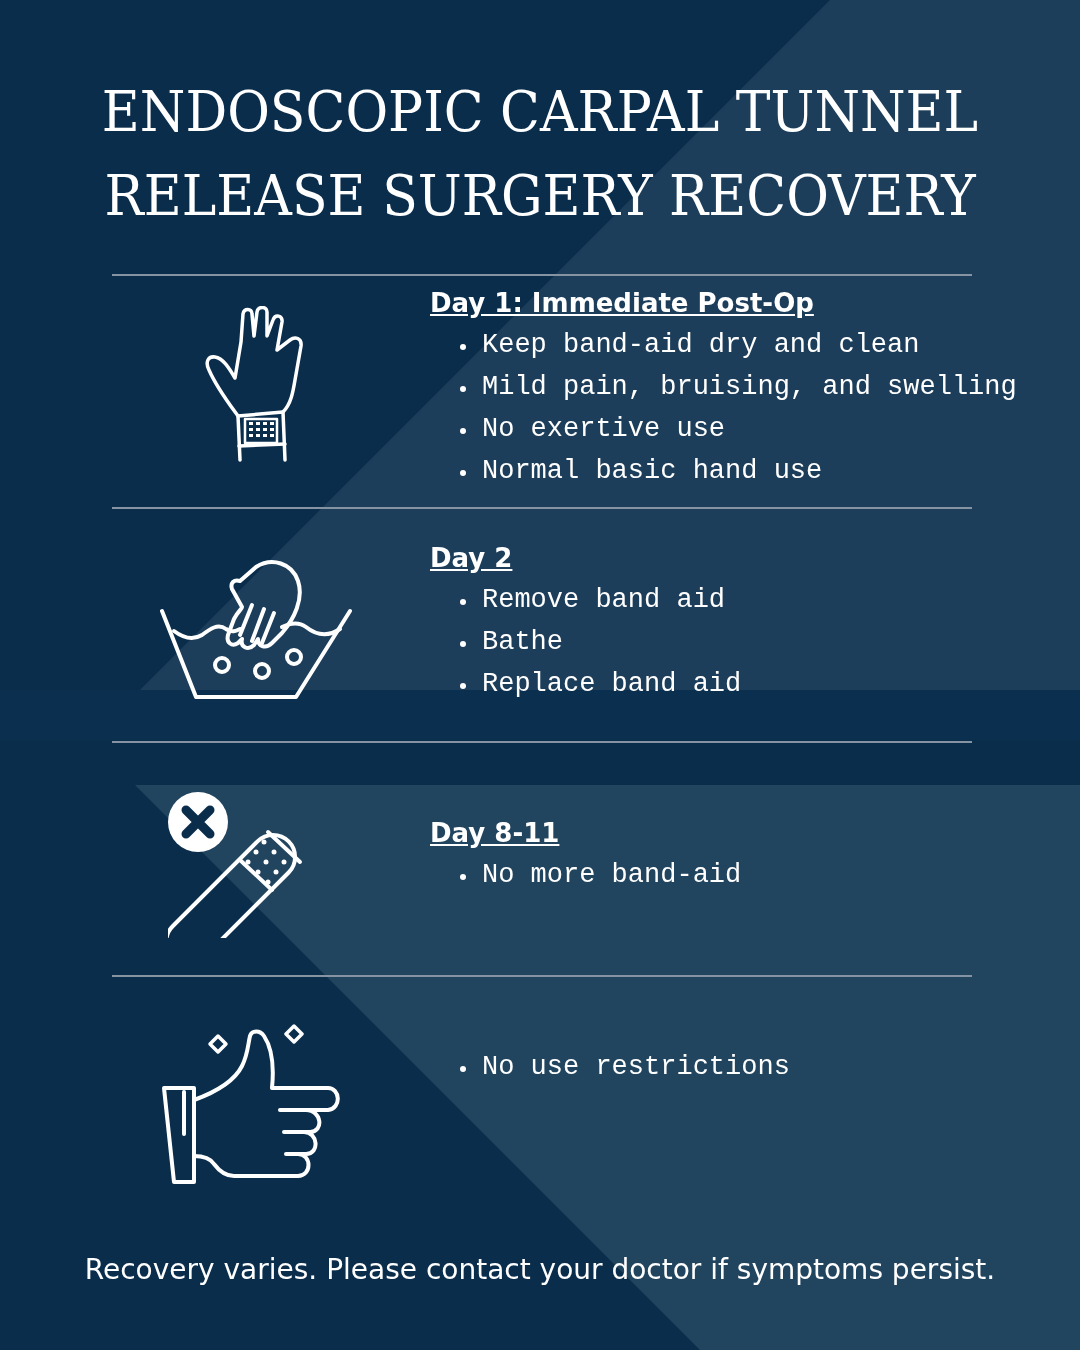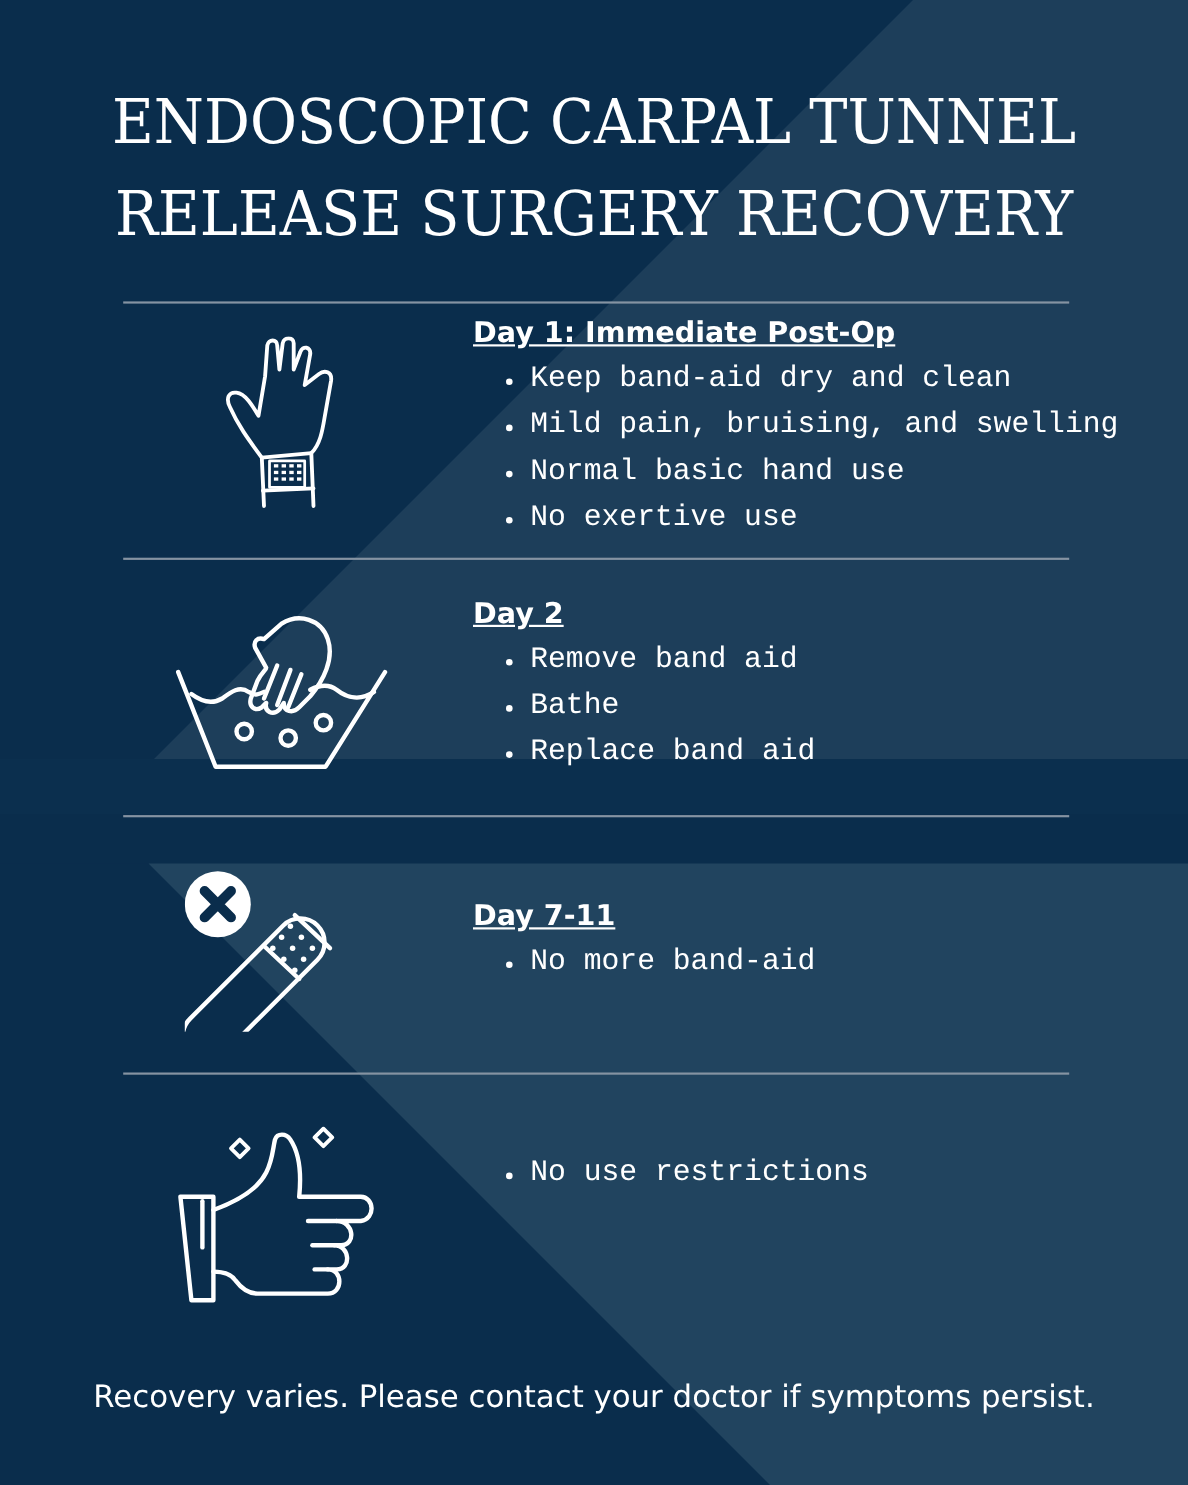--- a/index.html
+++ b/index.html
@@ -87,22 +87,22 @@
           <rect x="58" y="128" width="4" height="3"></rect>
           <rect x="65" y="128" width="4" height="3"></rect>
       </g>
     </svg>
   </div>
   <div class="text" style="top:0px;">
     <h2 class="heading">Day 1: Immediate Post-Op</h2>
     <ul class="bullets">
       <li>Keep band-aid dry and clean</li>
       <li>Mild pain, bruising, and swelling</li>
+      <li>No exertive use</li>
       <li>Normal basic hand use</li>
-      <li>No exertive use</li>
     </ul>
   </div>
 </div>
 
 <div class="divider" style="top:507px"></div>
 
 <div class="section" style="top:537px;">
   <div class="icon" style="left:160px; top:22px;">
     <svg width="194" height="142" viewBox="0 0 194 142" fill="none" stroke="#fff" stroke-width="4" stroke-linecap="round" stroke-linejoin="round">
       <path d="M2,52 L36,138 L136,138 L190,52"></path>
@@ -147,21 +147,21 @@
         <circle cx="80" cy="72" r="2.5"></circle>
           <circle cx="98" cy="72" r="2.5"></circle>
           <circle cx="116" cy="72" r="2.5"></circle>
         <circle cx="90" cy="82" r="2.5"></circle>
           <circle cx="108" cy="82" r="2.5"></circle>
         <circle cx="100" cy="92" r="2.5"></circle>
       </g>
     </svg>
   </div>
   <div class="text" style="top:0px;">
-    <h2 class="heading">Day 7-11</h2>
+    <h2 class="heading">Day 8-11</h2>
     <ul class="bullets">
       <li>No more band-aid</li>
     </ul>
   </div>
 </div>
 
 <div class="divider" style="top:975px"></div>
 
 <div class="section" style="top:1046px;">
   <div class="icon" style="left:160px; top:-22px;">

